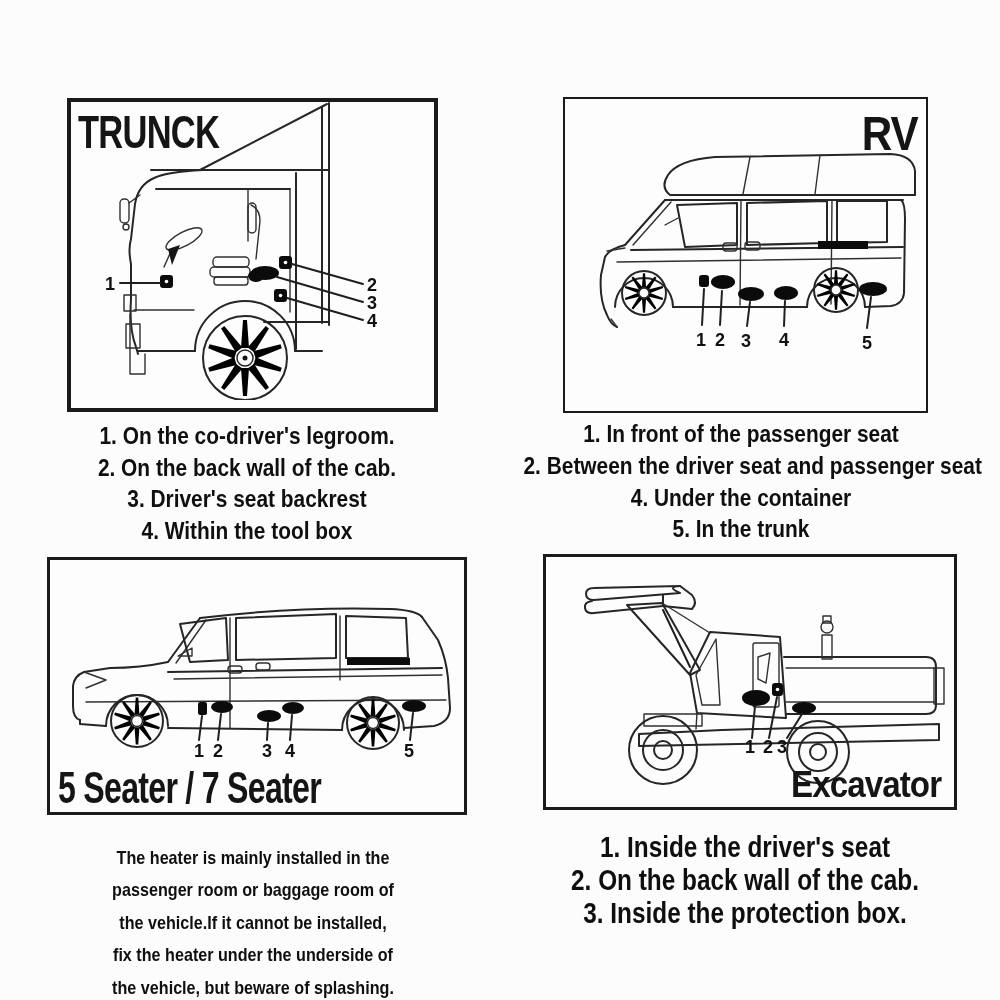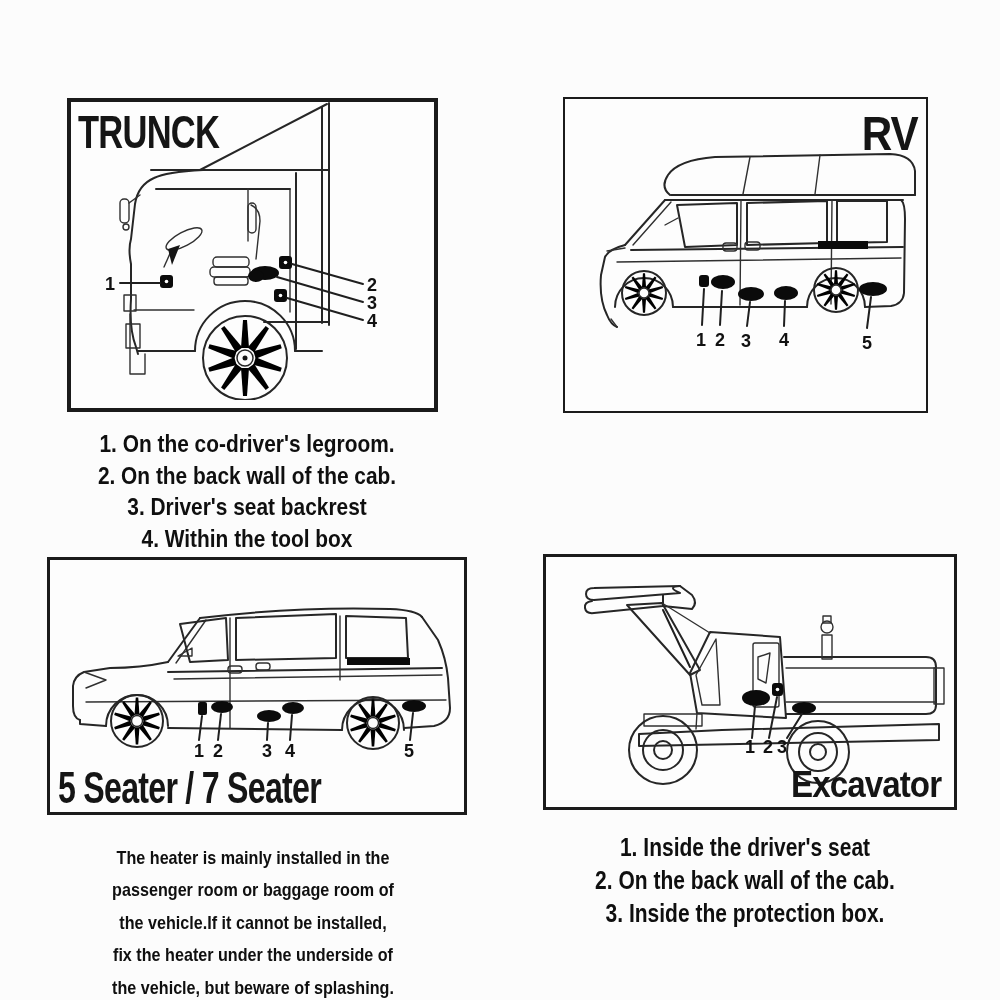--- a/index.html
+++ b/index.html
@@ -41,25 +41,25 @@
   .ln{fill:none;stroke:#262626;stroke-width:2;stroke-linecap:round;stroke-linejoin:round;}
   .ln-thin{fill:none;stroke:#303030;stroke-width:1.4;stroke-linecap:round;stroke-linejoin:round;}
   .blob{fill:#0b0b0b;stroke:none;}
   .lead{fill:none;stroke:#1f1f1f;stroke-width:2;stroke-linecap:round;}
   .spoke{fill:#151515;stroke:none;}
   svg text{font-family:"Liberation Sans","DejaVu Sans",sans-serif;font-weight:bold;fill:#111;}
   .num{font-size:18px;}
   
   .notes{position:absolute;text-align:center;font-weight:bold;color:#0f0f0f;}
   .note-line{white-space:nowrap;transform:scaleX(.87);transform-origin:50% 50%;}
-  .notes-truck{left:27px;top:420px;width:440px;font-size:24px;line-height:31.5px;margin-top:8px;}
+  .notes-truck{left:27px;top:420px;width:440px;font-size:24px;line-height:31.5px;}
   .notes-rv{left:491px;top:418px;width:500px;font-size:24px;line-height:31.8px;}
   .notes-seater{left:28px;top:842px;width:450px;font-size:19px;line-height:32.4px;}
   .notes-seater .note-line{transform:scaleX(.85);}
-  .notes-excavator{left:535px;top:831px;width:420px;font-size:25px;line-height:33px;}
+  .notes-excavator{left:535px;top:831px;width:420px;font-size:29px;line-height:33px;}
   .notes-excavator .note-line{transform:scaleX(.84);}
 </style>
 </head>
 <body>
 
 <div class="stage">
 
 
   <div class="panel p1">
     <svg width="355" height="298" viewBox="0 0 355 298">
@@ -237,20 +237,26 @@
     </svg>
     <div class="panel-label lbl-rv">RV</div>
   </div>
 
   <div class="notes notes-truck">
     <div class="note-line">1. On the co-driver's legroom.</div>
     <div class="note-line">2. On the back wall of the cab.</div>
     <div class="note-line">3. Driver's seat backrest</div>
     <div class="note-line">4. Within the tool box</div>
   </div>
+  <div class="notes notes-rv">
+    <div class="note-line">1. In front of the passenger seat</div>
+    <div class="note-line">2. Between the driver seat and passenger seat</div>
+    <div class="note-line">4. Under the container</div>
+    <div class="note-line">5. In the trunk</div>
+  </div>
 
   <div class="panel p3">
     <svg width="408" height="246" viewBox="0 0 408 246">
       <defs>
           <path id="bladeM" d="M-4,-10 L-2,-38 L2,-38 L4,-10 Z"></path>
         </defs>
 
       <path class="ln" d="M150,58 Q250,46 340,49 Q366,50 372,57"></path>
       <path class="ln" d="M150,58 L118,102"></path>
       <path class="ln-thin" d="M156,60 L126,103"></path>

